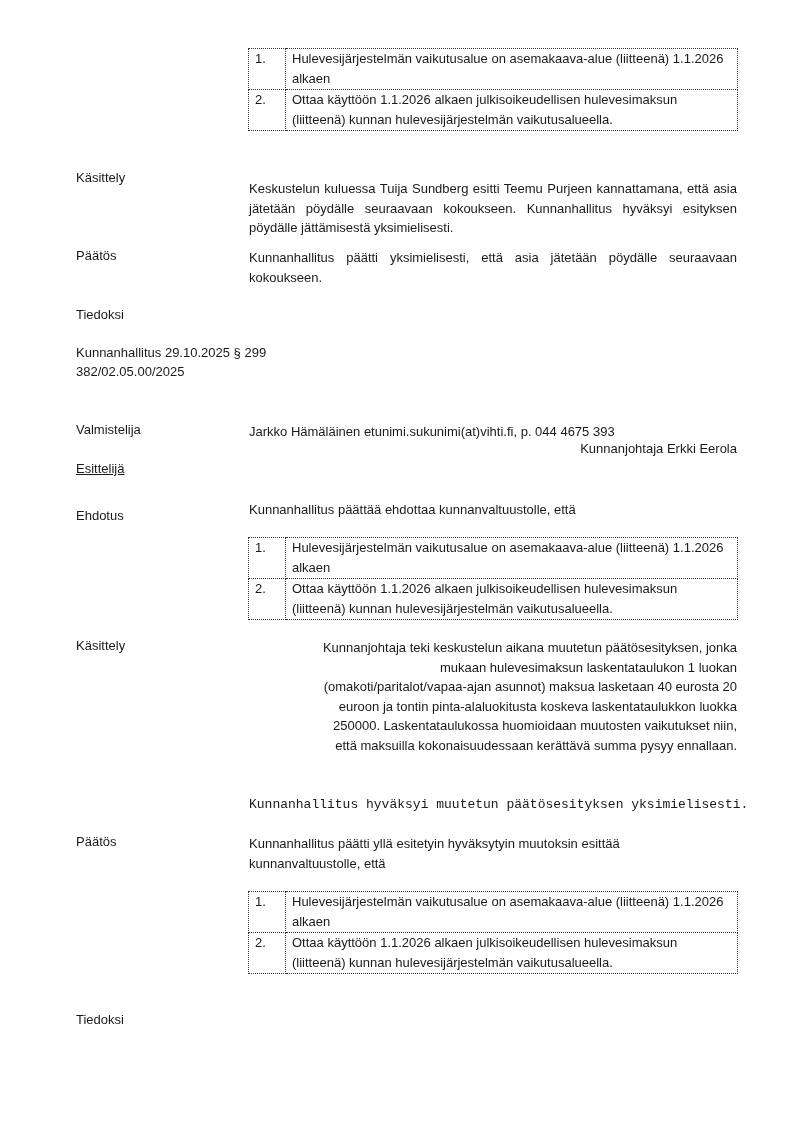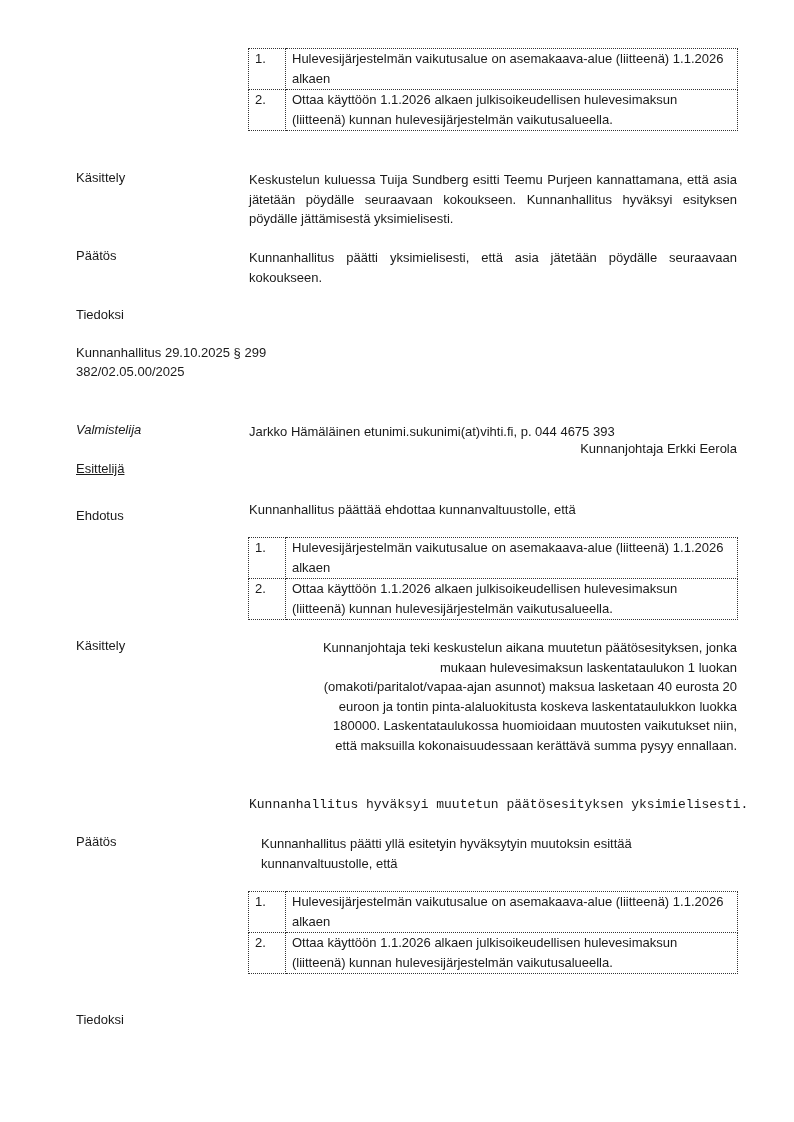--- a/index.html
+++ b/index.html
@@ -29,31 +29,31 @@
     <td>Hulevesijärjestelmän vaikutusalue on asemakaava-alue (liitteenä) 1.1.2026 alkaen</td>
   </tr>
   <tr>
     <td class="num">2.</td>
     <td>Ottaa käyttöön 1.1.2026 alkaen julkisoikeudellisen hulevesimaksun (liitteenä) kunnan hulevesijärjestelmän vaikutusalueella.</td>
   </tr>
 </tbody>
   </table>
 
 <div class="abs label" style="top:170px;">Käsittely</div>
-<div class="abs text" style="top:170px;">Keskustelun kuluessa Tuija Sundberg esitti Teemu Purjeen kannattamana, että asia jätetään pöydälle seuraavaan kokoukseen. Kunnanhallitus hyväksyi esityksen pöydälle jättämisestä yksimielisesti.</div>
+<div class="abs text" style="top:179px;">Keskustelun kuluessa Tuija Sundberg esitti Teemu Purjeen kannattamana, että asia jätetään pöydälle seuraavaan kokoukseen. Kunnanhallitus hyväksyi esityksen pöydälle jättämisestä yksimielisesti.</div>
 
 <div class="abs label" style="top:248px;">Päätös</div>
 <div class="abs text" style="top:248px;">Kunnanhallitus päätti yksimielisesti, että asia jätetään pöydälle seuraavaan kokoukseen.</div>
 
 <div class="abs label" style="top:307px;">Tiedoksi</div>
 
 <div class="abs label" style="top:345px;">Kunnanhallitus 29.10.2025 § 299</div>
 <div class="abs label" style="top:364px;">382/02.05.00/2025</div>
 
-<div class="abs label" style="top:422px;font-style:italic;">Valmistelija</div>
+<div class="abs label" style="top:422px;">Valmistelija</div>
 <div class="abs text nj line" style="top:422px;">Jarkko Hämäläinen  etunimi.sukunimi(at)vihti.fi, p. 044 4675 393</div>
 
 <div class="abs label" style="top:461px;text-decoration:underline;">Esittelijä</div>
 <div class="abs text nj line" style="top:439px;text-align:right;">Kunnanjohtaja  Erkki Eerola</div>
 
 <div class="abs label" style="top:500px;margin-top:8px;">Ehdotus</div>
 <div class="abs text nj line" style="top:500px;">Kunnanhallitus päättää ehdottaa kunnanvaltuustolle, että</div>
 
 <table class="dt" style="top:537px;">
   <tbody>
@@ -67,28 +67,28 @@
   </tr>
 </tbody>
   </table>
 
 <div class="abs label" style="top:638px;">Käsittely</div>
 <div class="abs text nj" style="top:638px;text-align:right;">
   <div class="line">Kunnanjohtaja  teki keskustelun aikana muutetun  päätösesityksen, jonka</div>
   <div class="line">mukaan hulevesimaksun laskentataulukon 1 luokan</div>
   <div class="line">(omakoti/paritalot/vapaa-ajan asunnot) maksua lasketaan 40 eurosta 20</div>
   <div class="line">euroon  ja tontin  pinta-alaluokitusta koskeva laskentataulukkon luokka</div>
-  <div class="line">180000. Laskentataulukossa huomioidaan  muutosten  vaikutukset niin,</div>
+  <div class="line">250000. Laskentataulukossa huomioidaan  muutosten  vaikutukset niin,</div>
   <div class="line">että maksuilla kokonaisuudessaan kerättävä summa pysyy ennallaan.</div>
 </div>
 
 <div class="abs text nj line" style="top:795px;font-family:Liberation Mono, monospace;">Kunnanhallitus  hyväksyi muutetun  päätösesityksen yksimielisesti.</div>
 
 <div class="abs label" style="top:834px;">Päätös</div>
-<div class="abs text nj" style="top:834px; width:440px;margin-left:12px;">Kunnanhallitus  päätti yllä esitetyin hyväksytyin muutoksin esittää kunnanvaltuustolle,  että</div>
+<div class="abs text nj" style="top:834px; width:440px;">Kunnanhallitus  päätti yllä esitetyin hyväksytyin muutoksin esittää kunnanvaltuustolle,  että</div>
 
 <table class="dt" style="top:891px;">
   <tbody>
       <tr>
     <td class="num">1.</td>
     <td>Hulevesijärjestelmän vaikutusalue on asemakaava-alue (liitteenä) 1.1.2026 alkaen</td>
   </tr>
   <tr>
     <td class="num">2.</td>
     <td>Ottaa käyttöön 1.1.2026 alkaen julkisoikeudellisen hulevesimaksun (liitteenä) kunnan hulevesijärjestelmän vaikutusalueella.</td>

